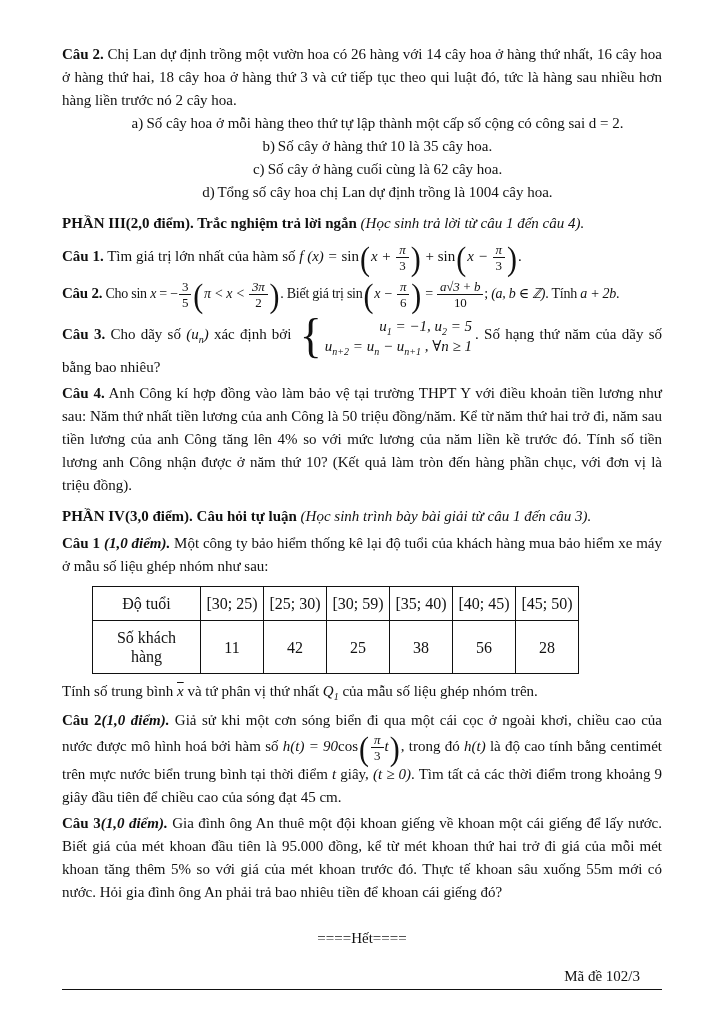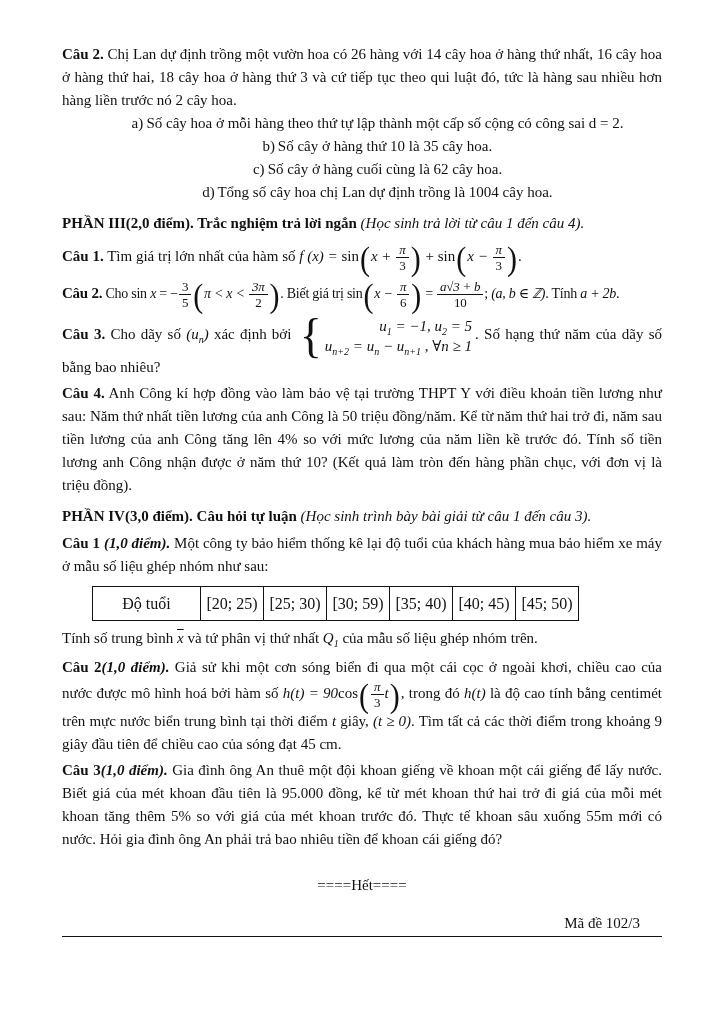--- a/index.html
+++ b/index.html
@@ -79,26 +79,35 @@
         <col style="width:63px">
         <col style="width:63px">
         <col style="width:63px">
         <col style="width:63px">
         <col style="width:63px">
         <col style="width:63px">
       </colgroup>
     <tbody>
         <tr>
       <td class="first">Độ tuổi</td>
-      <td>[20; 25)</td>
+      <td>[30; 25)</td>
       <td>[25; 30)</td>
       <td>[30; 59)</td>
       <td>[35; 40)</td>
       <td>[40; 45)</td>
       <td>[45; 50)</td>
+    </tr>
+    <tr>
+      <td class="first">Số khách hàng</td>
+      <td>11</td>
+      <td>42</td>
+      <td>25</td>
+      <td>38</td>
+      <td>56</td>
+      <td>28</td>
     </tr>
   </tbody>
     </table>
 
   <p><span> Tính số trung bình </span><span class="overbar">x</span><span> và tứ phân vị thứ nhất </span><span class="mi">Q</span><sub>1</sub><span> của mẫu số liệu ghép nhóm trên.</span></p>
 
   <p class="q mline"><b>Câu 2</b><span class="bi">(1,0 điểm).</span><span> Giả sử khi một cơn sóng biển đi qua một cái cọc ở ngoài khơi, chiều cao của nước được mô hình hoá bởi hàm số </span><span class="mi">h(t) = 90</span><span>cos</span><span class="bigp">(</span><span class="frac"><span class="num mi">π</span><span class="den">3</span></span><span class="mi">t</span><span class="bigp">)</span><span>, trong đó </span><span class="mi">h(t)</span><span> là độ cao tính bằng centimét trên mực nước biển trung bình tại thời điểm </span><span class="mi">t</span><span> giây, </span><span class="mi">(t ≥ 0)</span><span>. Tìm tất cả các thời điểm trong khoảng 9 giây đầu tiên để chiều cao của sóng đạt 45 cm.</span></p>
 
   <p class="q"><b>Câu 3</b><span class="bi">(1,0 điểm).</span><span> Gia đình ông An thuê một đội khoan giếng về khoan một cái giếng để lấy nước. Biết giá của mét khoan đầu tiên là 95.000 đồng, kể từ mét khoan thứ hai trở đi giá của mỗi mét khoan tăng thêm 5% so với giá của mét khoan trước đó. Thực tế khoan sâu xuống 55m mới có nước. Hỏi gia đình ông An phải trả bao nhiêu tiền để khoan cái giếng đó?</span></p>
 

